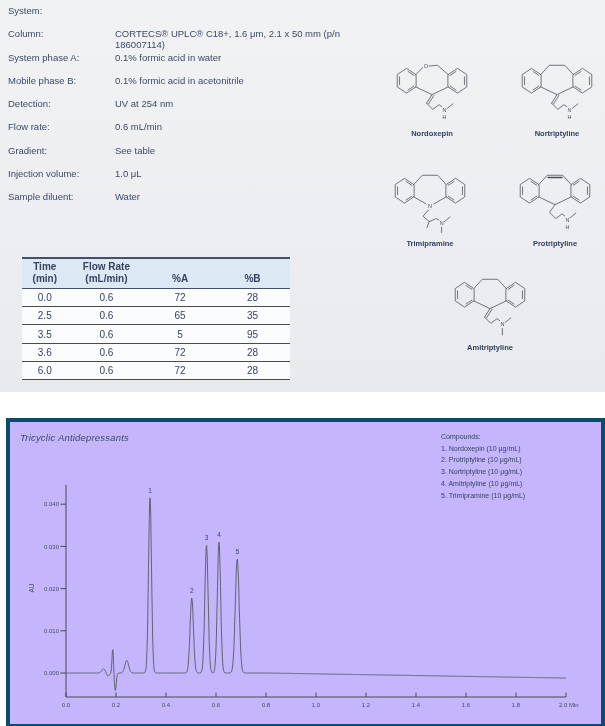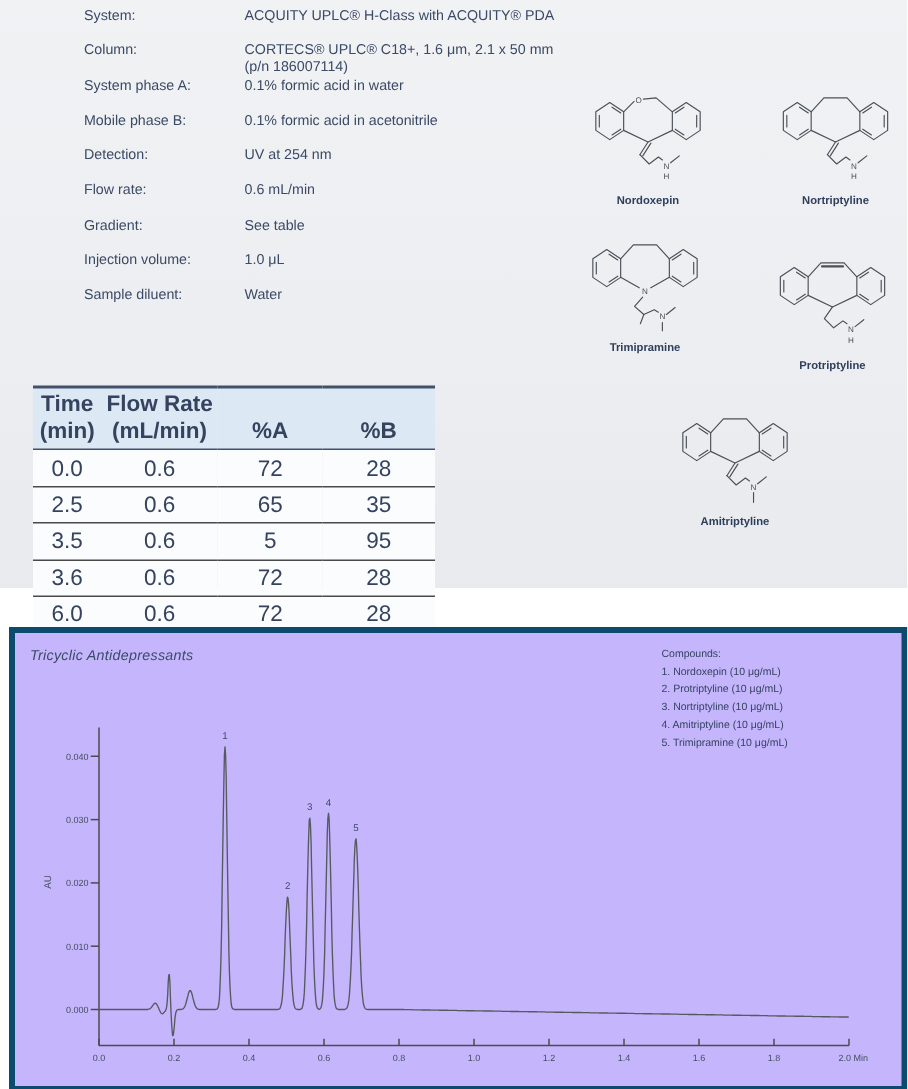--- a/index.html
+++ b/index.html
@@ -2,27 +2,27 @@
 <html><head>
 <meta charset="utf-8">
 <style>
   html,body{margin:0;padding:0;background:#fff;}
   .page{position:relative;width:605px;height:726px;background:#fff;overflow:hidden;
         font-family:"Liberation Sans","DejaVu Sans",sans-serif;color:#3b4a66;}
   .top-panel{position:absolute;left:0;top:0;width:605px;height:392px;
         background:linear-gradient(180deg,#f1f2f4 0%,#edeef1 55%,#e8eaed 100%);}
   .params{position:absolute;left:8px;top:5px;width:370px;}
   .prow{display:flex;height:23.3px;align-items:flex-start;font-size:9.5px;}
-  .prow .plabel{width:107px;flex:none;margin-left:48px;}
+  .prow .plabel{width:107px;flex:none;}
   .prow .pvalue{flex:1;}
   .struct{position:absolute;width:110px;text-align:center;}
   .struct svg{display:block;margin:0 auto;}
   .struct .sname{font-size:7.5px;font-weight:bold;color:#2e3e5c;margin-top:5px;}
   .gtable{position:absolute;left:22px;top:257px;width:268px;border-collapse:collapse;
-        font-size:15px;color:#35435f;}
+        font-size:10px;color:#35435f;}
   .gtable th{background:#dce9f5;border-top:2px solid #44506a;border-bottom:1.5px solid #44506a;
         font-weight:bold;padding:2px 0 3px;vertical-align:bottom;line-height:1.18;text-align:center;}
   .gtable td{text-align:center;border-bottom:1.2px solid #4a4a4a;padding:3.2px 0;background:#fbfcfd;}
   .chrom-box{position:absolute;left:6px;top:418px;width:591px;height:302px;
         border:4px solid #0c4a6e;background:#c4b5fd;}
   .chrom-title{position:absolute;left:10px;top:10px;font-size:9.5px;font-style:italic;
         color:#3b4a66;letter-spacing:.2px;}
   .legend{position:absolute;left:431px;top:9px;font-size:7px;color:#35435f;line-height:11.7px;}
   .plot{position:absolute;left:0;top:0;}
   .plot text{font-family:"Liberation Sans","DejaVu Sans",sans-serif;}
@@ -32,21 +32,20 @@
 </head>
 <body>
 
 <div class="page">
 
   <div class="top-panel"></div>
 
   <div class="params" id="params">
       <div class="prow">
         <span class="plabel">System:</span>
-        <span class="pvalue">ACQUITY UPLC® H-Class with ACQUITY® PDA</span>
       </div>
       <div class="prow">
         <span class="plabel">Column:</span>
         <span class="pvalue">CORTECS® UPLC® C18+, 1.6 μm, 2.1 x 50 mm (p/n 186007114)</span>
       </div>
       <div class="prow">
         <span class="plabel">System phase A:</span>
         <span class="pvalue">0.1% formic acid in water</span>
       </div>
       <div class="prow">
@@ -103,21 +102,21 @@
       <path d="M34,24 L45,12 L65,12 L76,24"></path>
       <path d="M55,50 L48,61 M57.5,51 L50.5,62"></path>
       <path d="M48,61 L56,69 L64,63 L67.5,65.5"></path>
       <text x="71" y="73">N</text>
       <text x="71" y="82">H</text>
       <path d="M74.5,68 L82,62"></path>
     </svg>
     <div class="sname">Nortriptyline</div>
   </div>
 
-  <div class="struct" style="left:375px;top:154px;">
+  <div class="struct" style="left:375px;top:166px;">
     <svg width="110" height="68" viewBox="0 0 110 88">
       <path d="M34,24 L22,16 L10,24 L10,40 L22,48 L34,40 Z"></path>
       <path d="M76,24 L88,16 L100,24 L100,40 L88,48 L76,40 Z"></path>
       <path d="M31.5,25 L24,20 M13,27 L13,37 M24,44 L31.5,39"></path>
       <path d="M78.5,25 L86,20 M97,27 L97,37 M86,44 L78.5,39"></path>
       <path d="M34,24 L45,12 L65,12 L76,24"></path>
       <path d="M34,40 L50,49 M60,49 L76,40"></path>
       <text x="55" y="54">N</text>
       <path d="M53,57 L46,65 L54,72 L51,80"></path>
       <path d="M54,72 L63,68 L66.5,70"></path>

